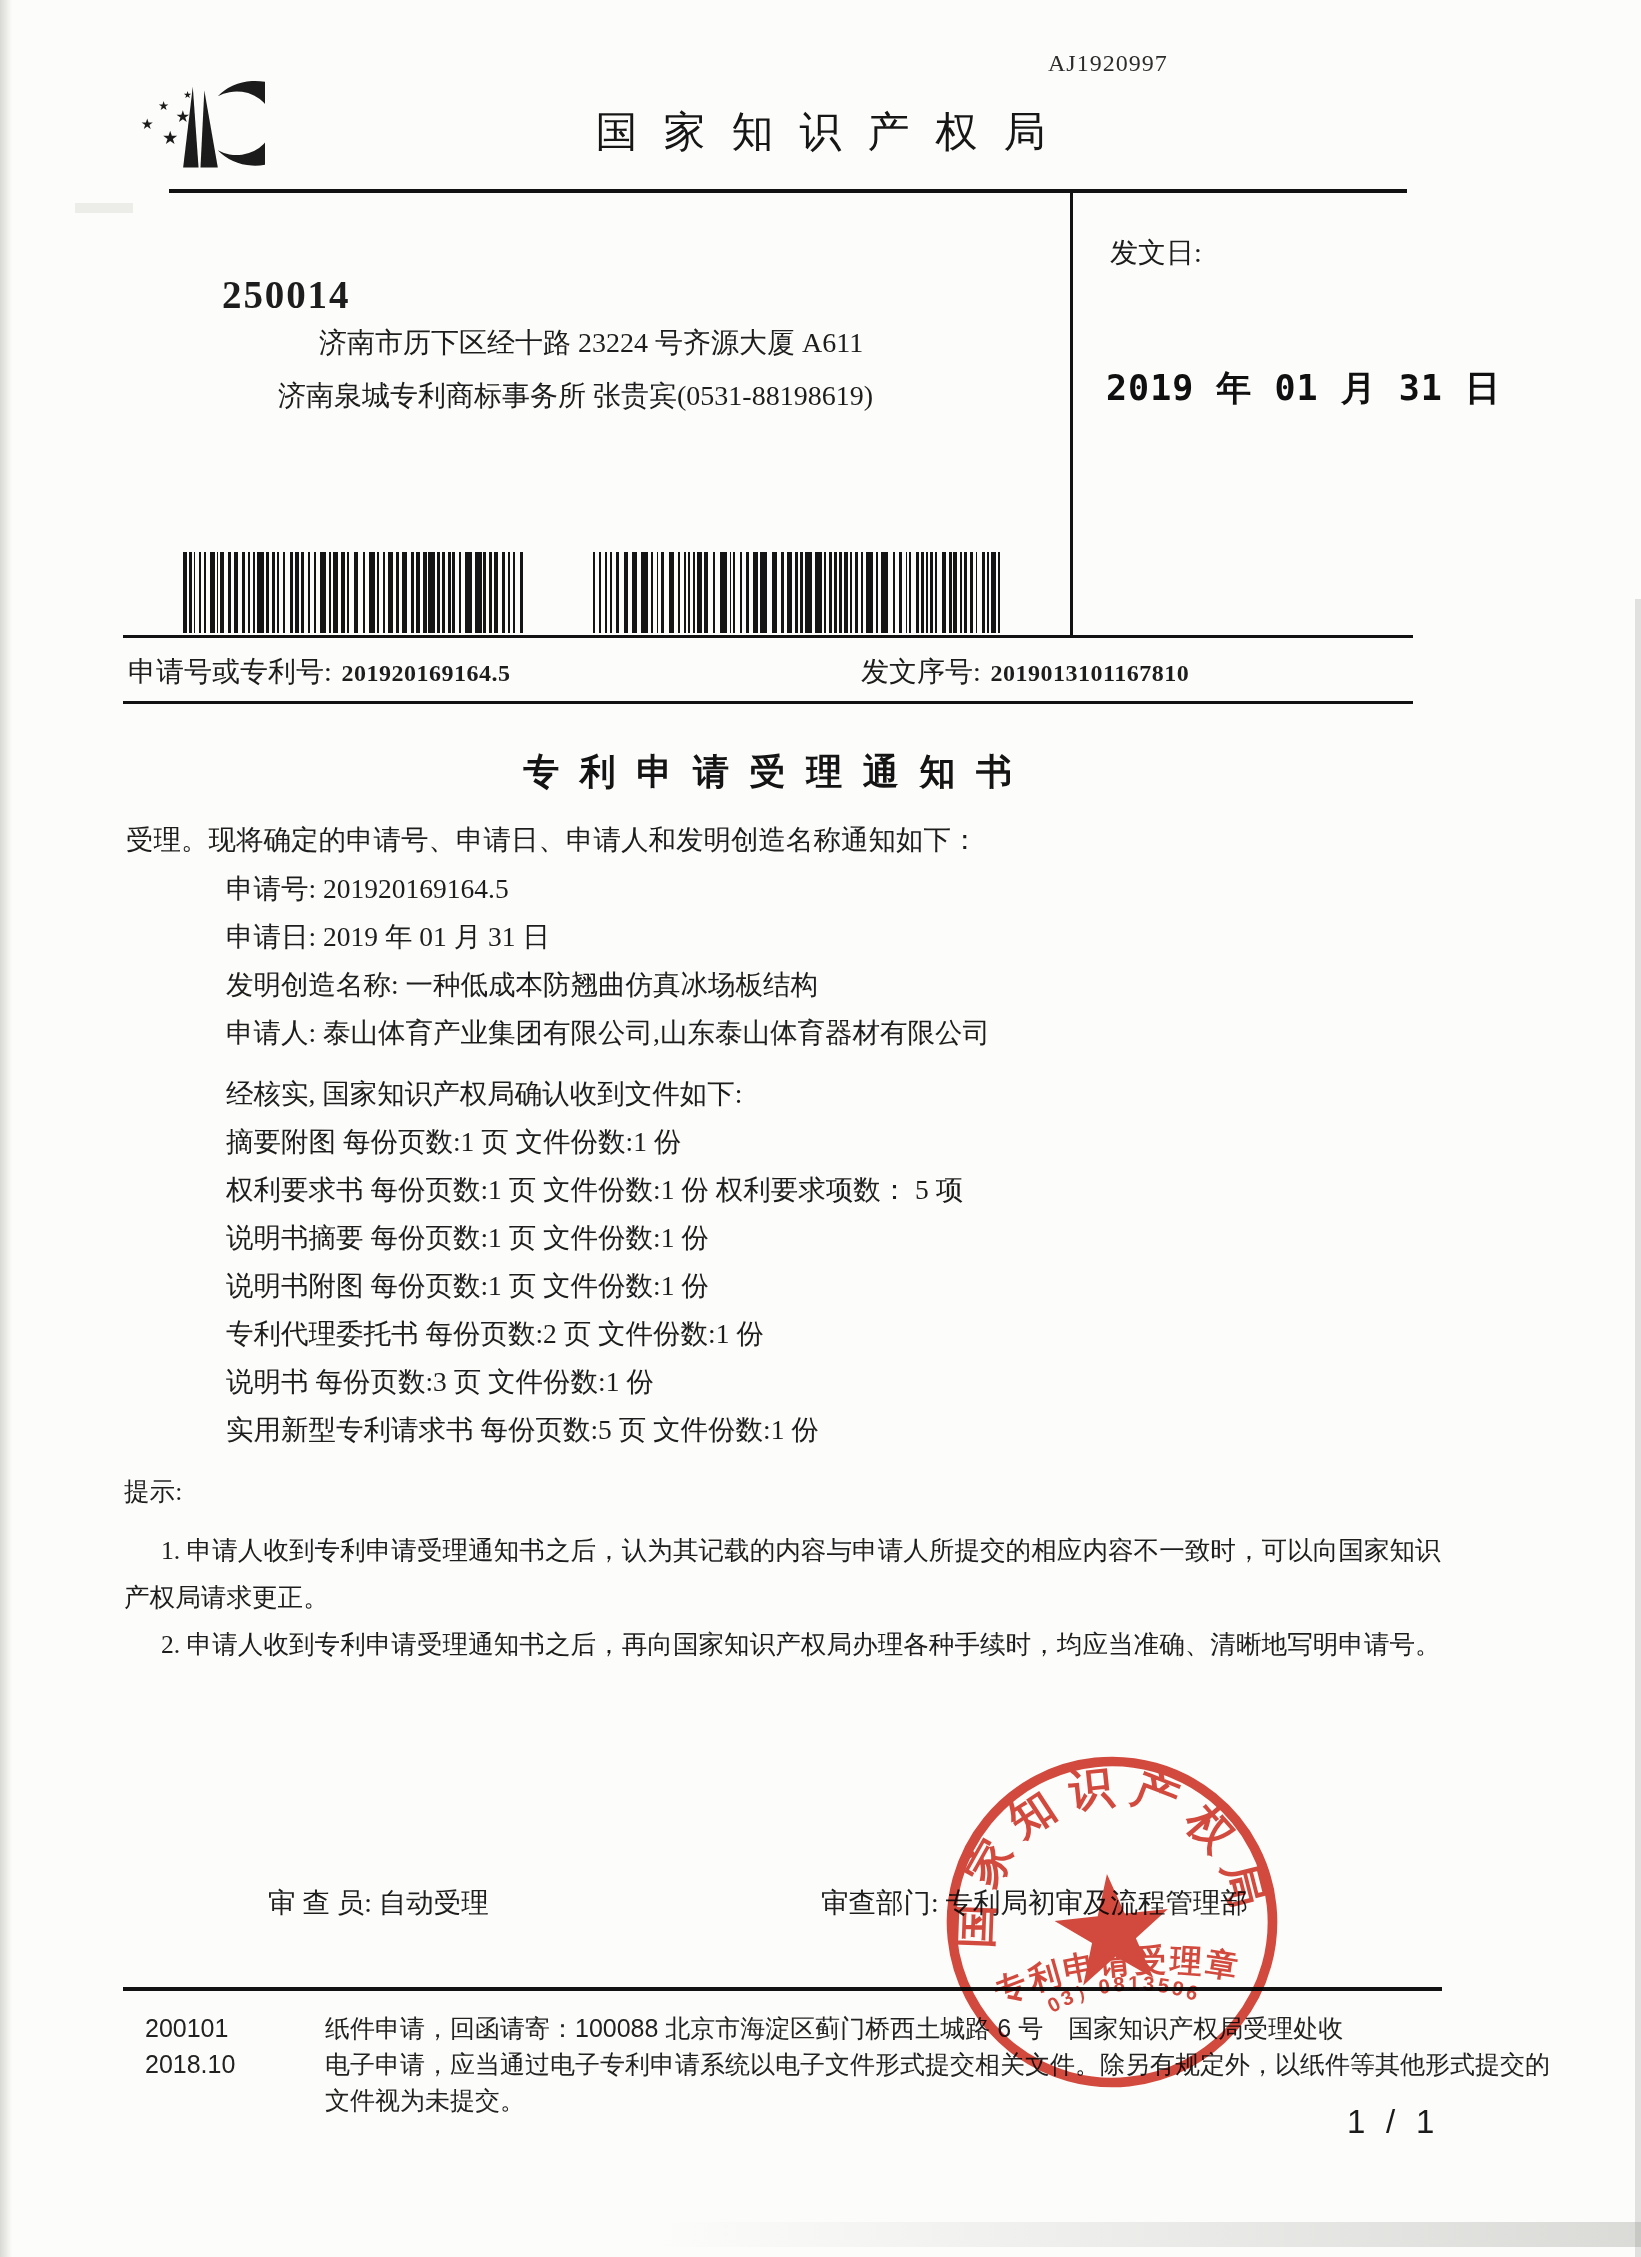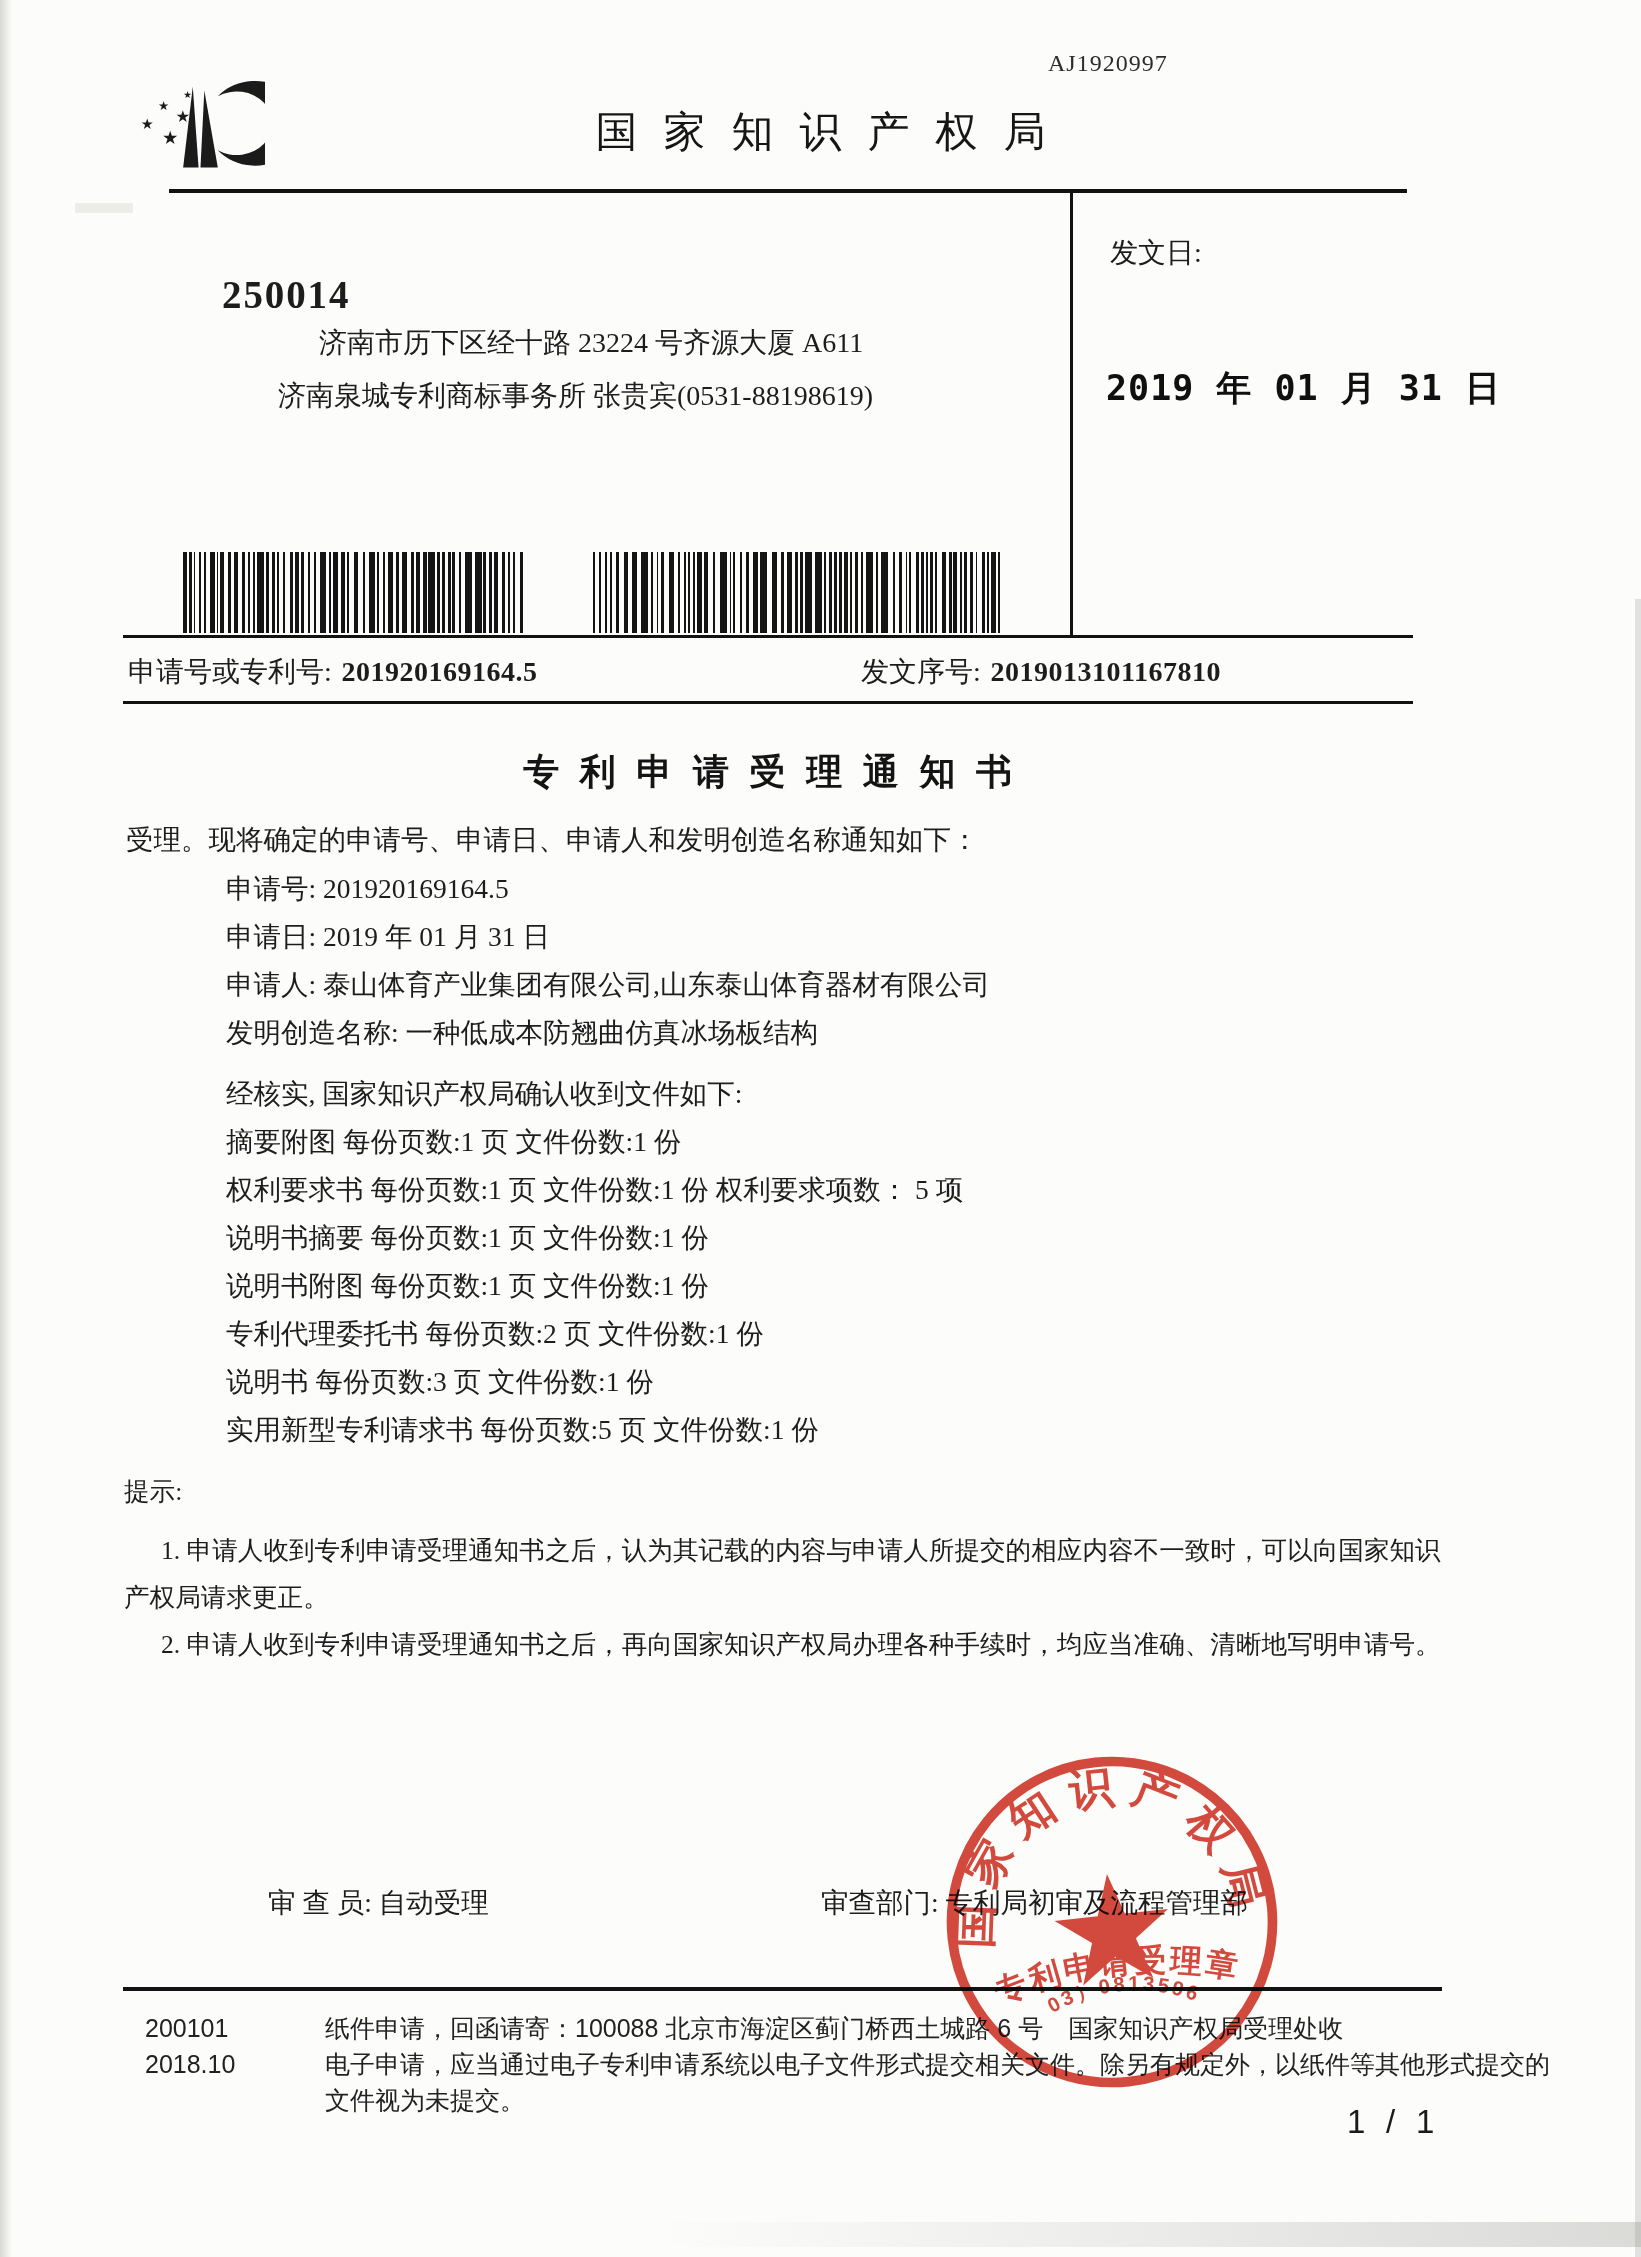--- a/index.html
+++ b/index.html
@@ -34,21 +34,21 @@
 
   .barcode{top:552px;height:81px;font-size:0;overflow:hidden;}
   .barcode i{display:inline-block;height:100%;background:#141414;}
   .bc-1{left:183px;width:350px;}
   .bc-2{left:593px;width:417px;}
   .rule-2{left:123px;top:635px;width:1290px;height:2.9px;}
   .rule-3{left:123px;top:701px;width:1290px;height:2.9px;}
   .ref{top:653px;font-size:28px;}
   .ref-1{left:128px;}
   .ref-2{left:838px;margin-left:23px;}
-  .ref b{font-size:28px;letter-spacing:0.5px;padding-left:9.7px;}
+  .ref b{font-size:24px;letter-spacing:0.5px;padding-left:9.7px;}
 
   
   .main{left:126px;top:740px;width:1289px;font-size:27.5px;}
   .doc-title{text-align:center;font-size:36px;font-weight:bold;letter-spacing:5.8px;margin-top:7.7px;color:#141414;}
   .intro{margin-top:19.3px;line-height:47px;}
   .intro .l1{text-indent:100px;}
   .fields{margin:1.9px 0 0 100px;line-height:48px;}
   .received{margin:13.5px 0 0 100px;line-height:48px;}
 
   .tips{left:124px;top:1468px;width:1319px;font-size:25.6px;line-height:47px;}
@@ -121,22 +121,22 @@
   <div class="abs rule rule-3"></div>
 
   <div class="abs main">
     <div class="doc-title">专 利 申 请 受 理 通 知 书</div>
     <div class="intro">
       <div class="l2">受理。现将确定的申请号、申请日、申请人和发明创造名称通知如下：</div>
     </div>
     <div class="fields">
       <div>申请号: 201920169164.5</div>
       <div>申请日: 2019 年 01 月 31 日</div>
+      <div>发明创造名称: 一种低成本防翘曲仿真冰场板结构</div>
       <div>申请人: 泰山体育产业集团有限公司,山东泰山体育器材有限公司</div>
-      <div>发明创造名称: 一种低成本防翘曲仿真冰场板结构</div>
     </div>
     <div class="received">
       <div>经核实, 国家知识产权局确认收到文件如下:</div>
       <div>摘要附图 每份页数:1 页  文件份数:1 份</div>
       <div>权利要求书 每份页数:1 页  文件份数:1 份  权利要求项数：  5 项</div>
       <div>说明书摘要 每份页数:1 页  文件份数:1 份</div>
       <div>说明书附图 每份页数:1 页  文件份数:1 份</div>
       <div>专利代理委托书 每份页数:2 页  文件份数:1 份</div>
       <div>说明书 每份页数:3 页  文件份数:1 份</div>
       <div>实用新型专利请求书 每份页数:5 页  文件份数:1 份</div>

